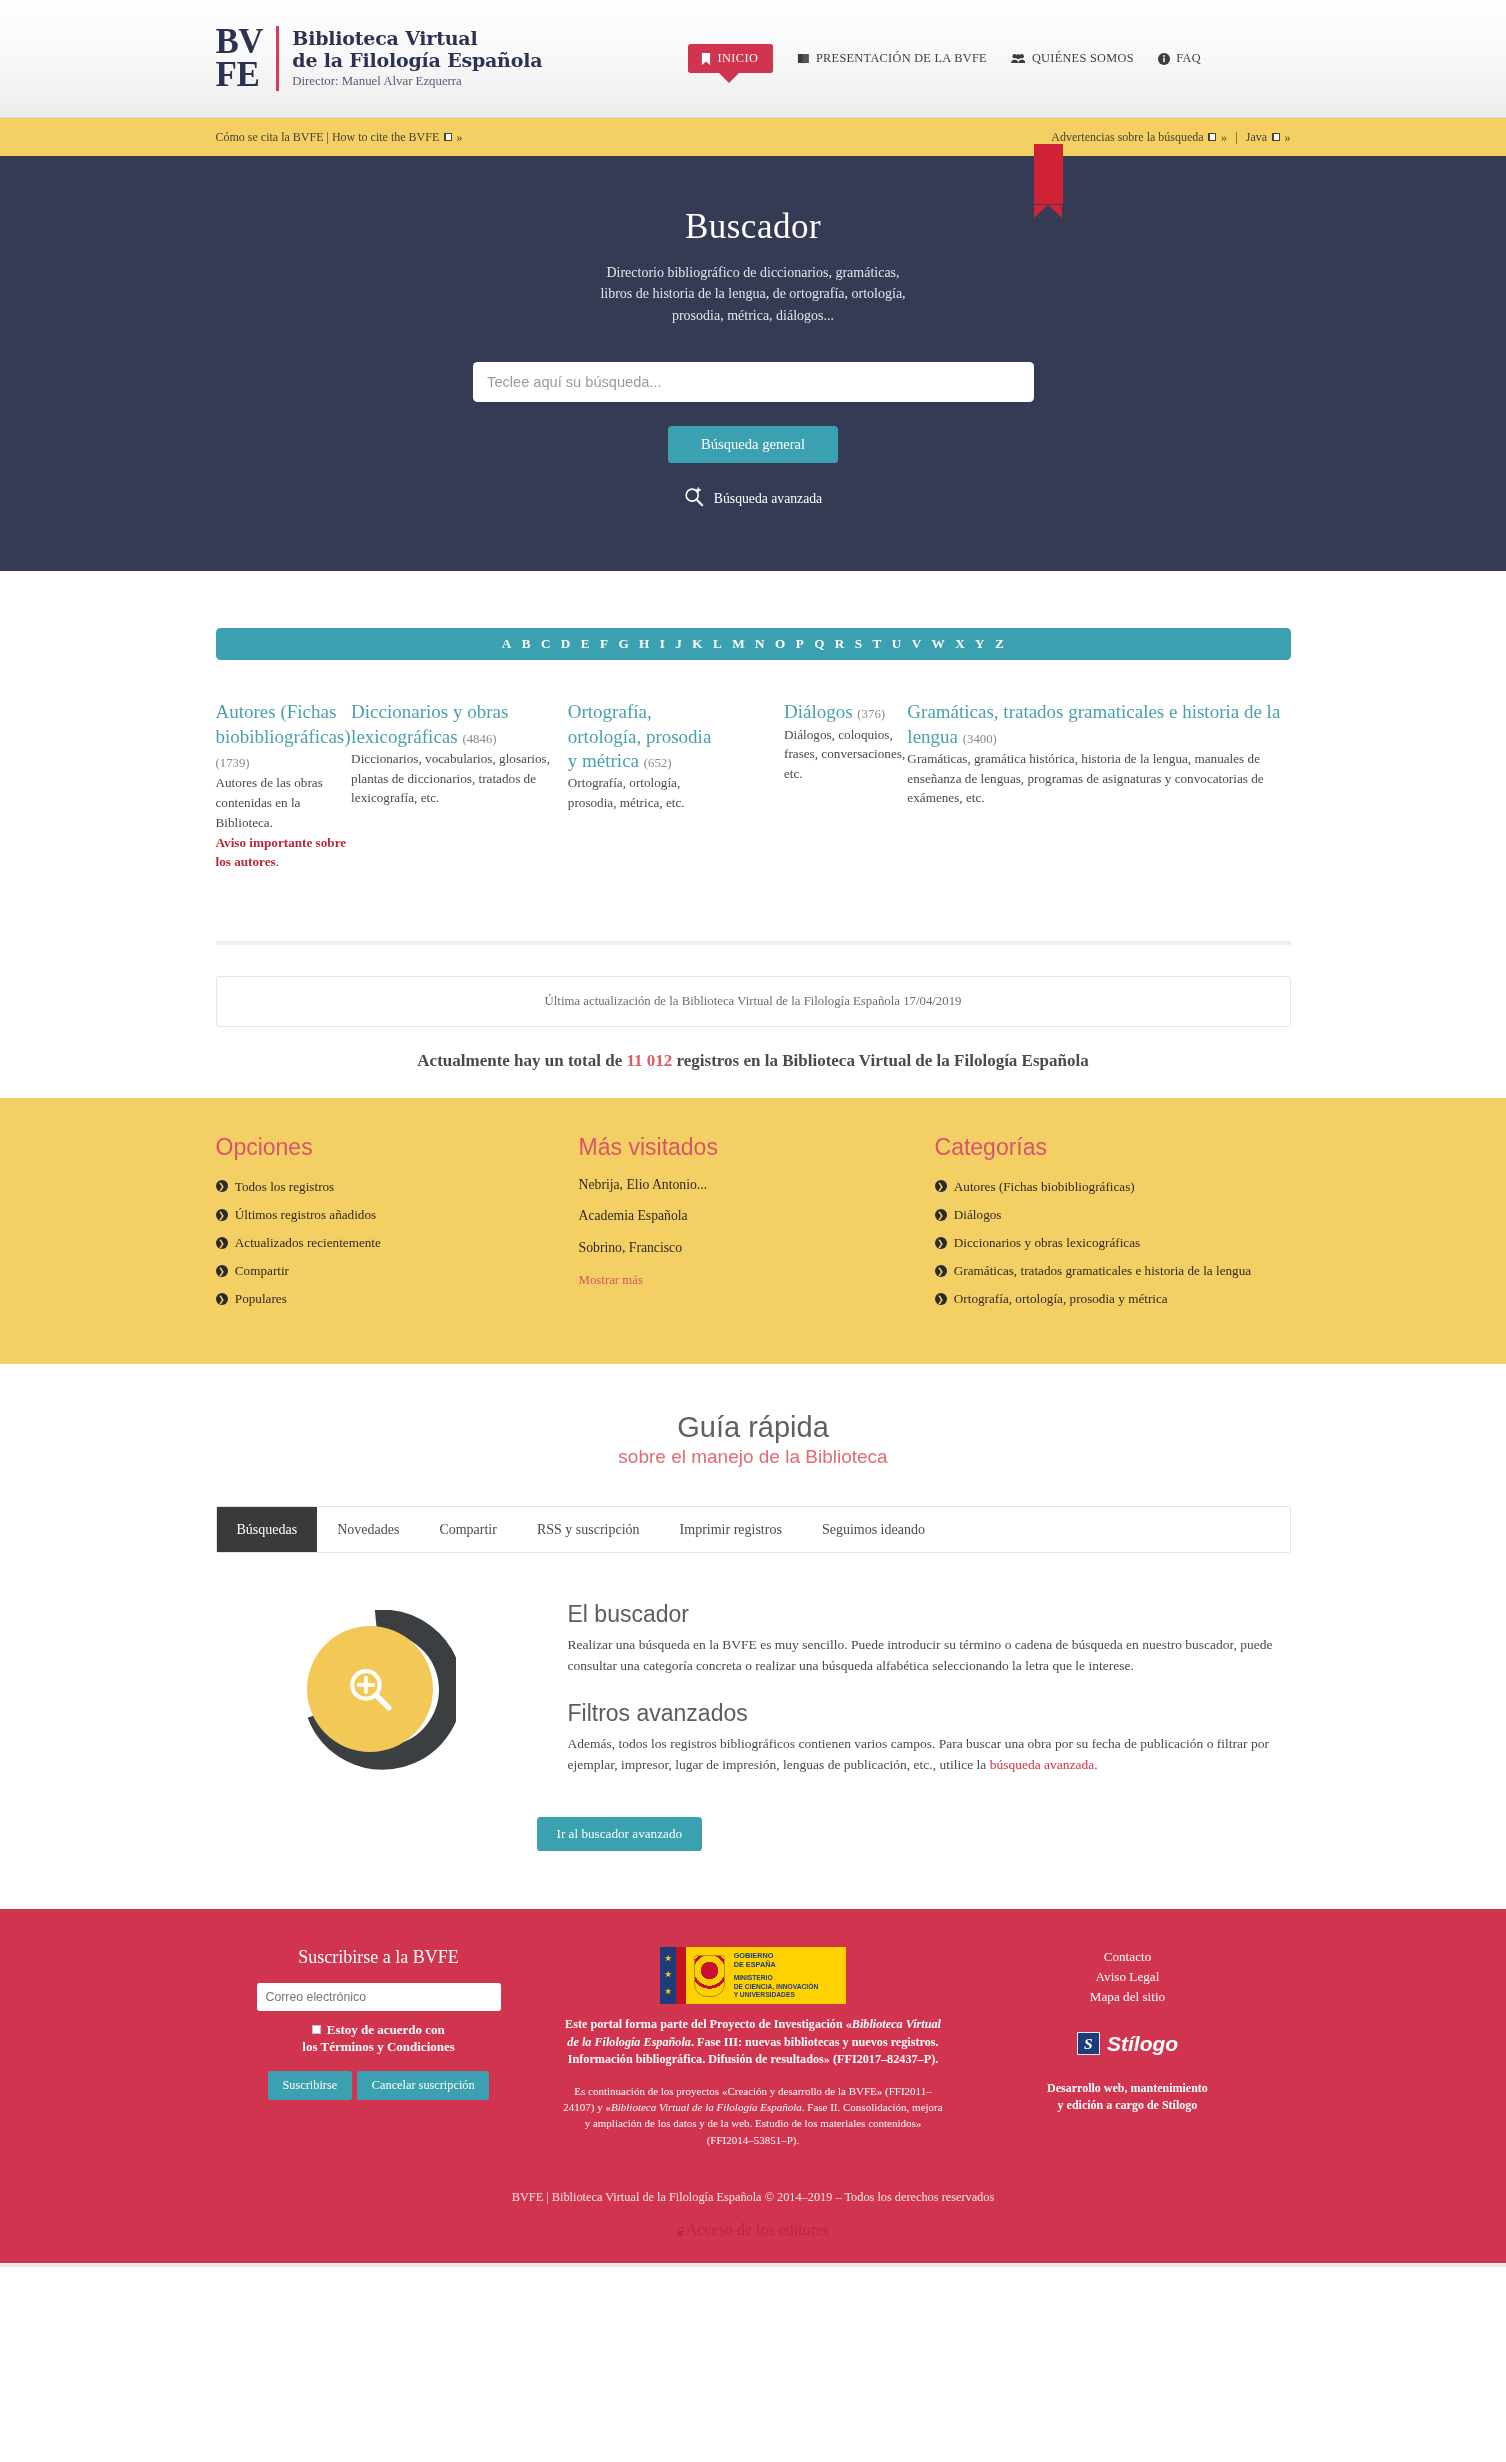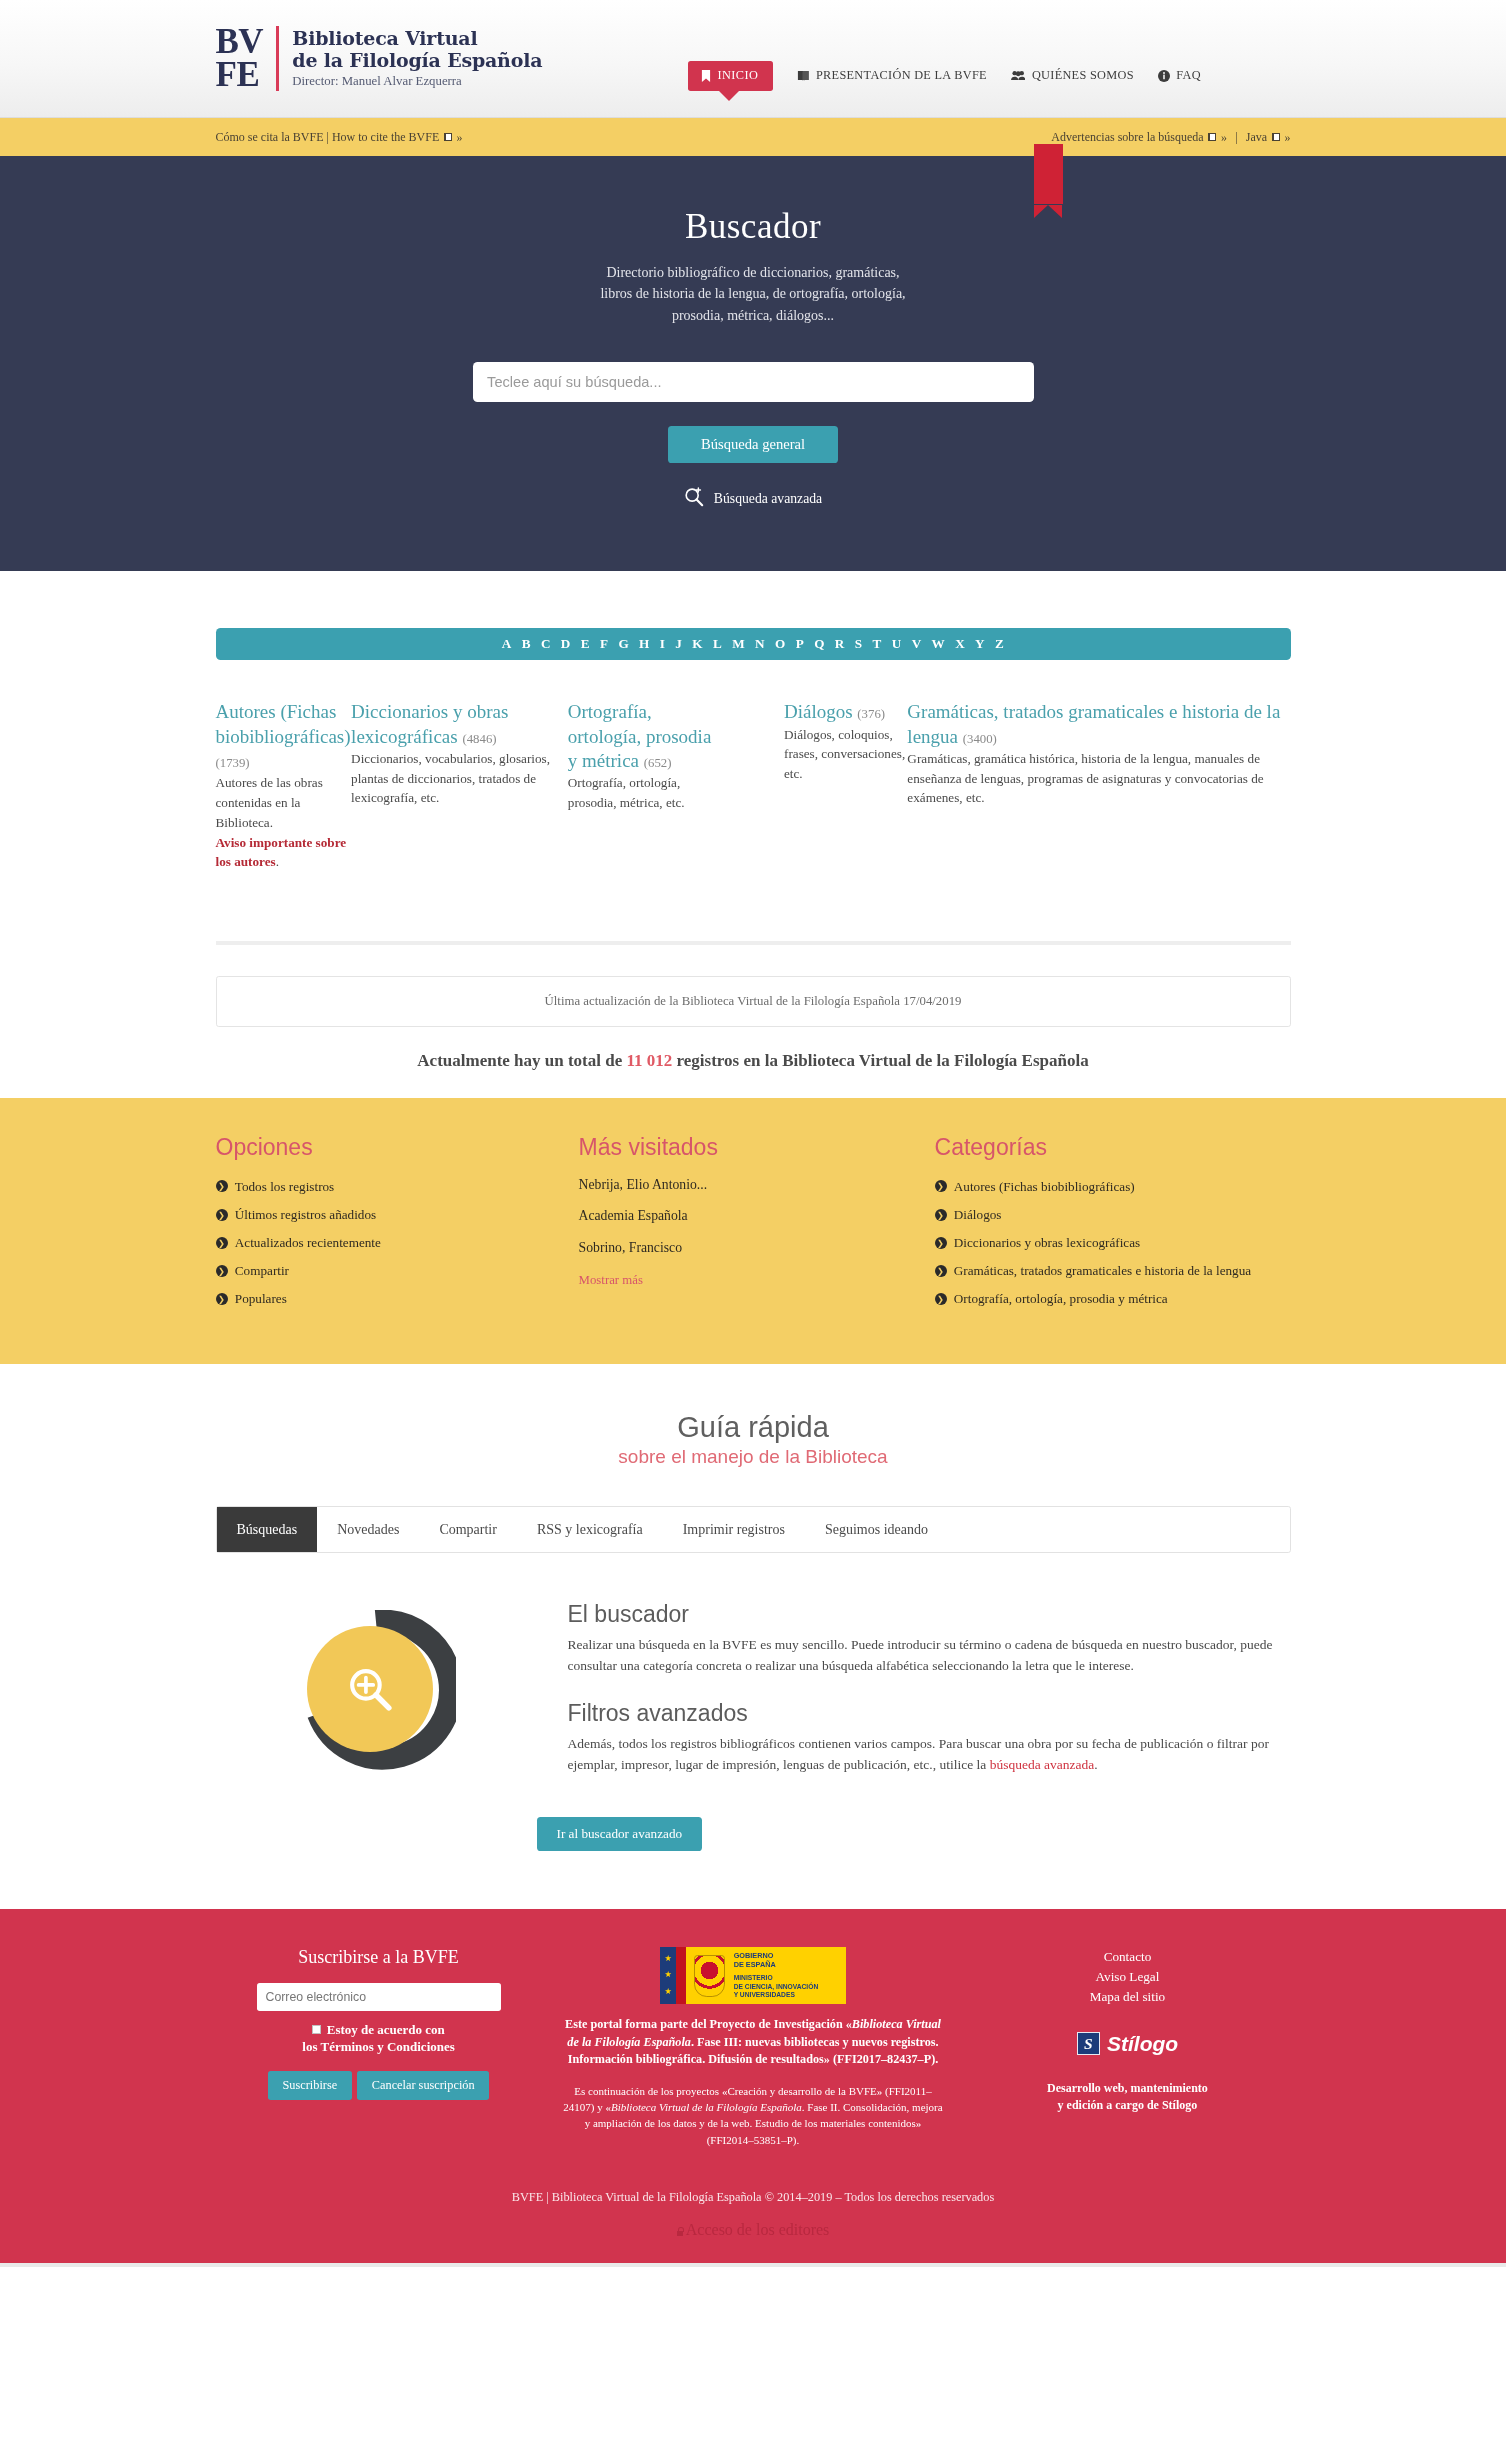--- a/index.html
+++ b/index.html
@@ -14,21 +14,21 @@
   .container { width: 1075px; margin: 0 auto; }
 
   
   .site-header {
     height: 118px;
     background: linear-gradient(to bottom, #ffffff 0%, #f7f7f7 55%, #ededed 100%);
     border-bottom: 0.9px solid #dddddd;
     display: flex;
     align-items: center;
   }
-  .header-inner { width: 1075px; margin: 0 auto; display: flex; align-items: flex-end; }
+  .header-inner { width: 1075px; margin: 0 auto; display: flex; align-items: center; }
   .logo { display: flex; align-items: center; }
   .logo-mark {
     font-family: "Liberation Serif", serif;
     font-weight: bold;
     font-size: 35px;
     line-height: 0.92;
     color: #2c3254;
     letter-spacing: -0.5px;
     padding-right: 12.8px;
   }
@@ -685,21 +685,21 @@
 
   <section class="guide">
     <div class="container">
       <h2>Guía rápida</h2>
       <div class="guide-sub">sobre el manejo de la Biblioteca</div>
 
       <div class="tabs" id="guide-tabs">
           <div class="tab active">Búsquedas</div>
           <div class="tab">Novedades</div>
           <div class="tab">Compartir</div>
-          <div class="tab">RSS y lexicografía</div>
+          <div class="tab">RSS y suscripción</div>
           <div class="tab">Imprimir registros</div>
           <div class="tab">Seguimos ideando</div>
         </div>
 
       <div class="guide-body">
         <div class="guide-visual">
           <div class="ring">
             <svg width="160" height="160" viewBox="0 0 176 176">
               <path d="M88 13 A75 75 0 1 1 25 114" fill="none" stroke="#3c3f42" stroke-width="26"></path>
             </svg>

